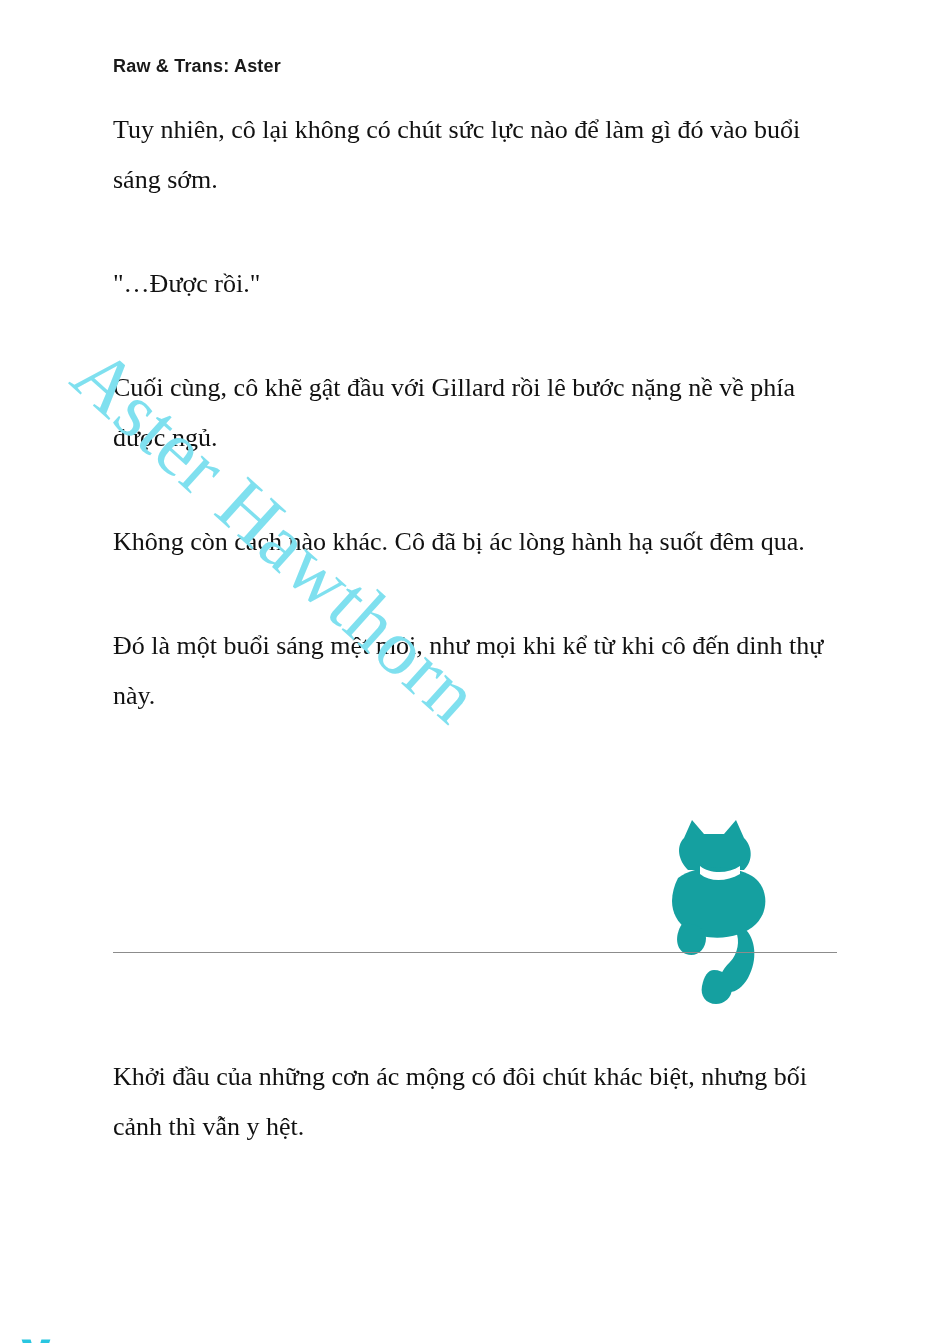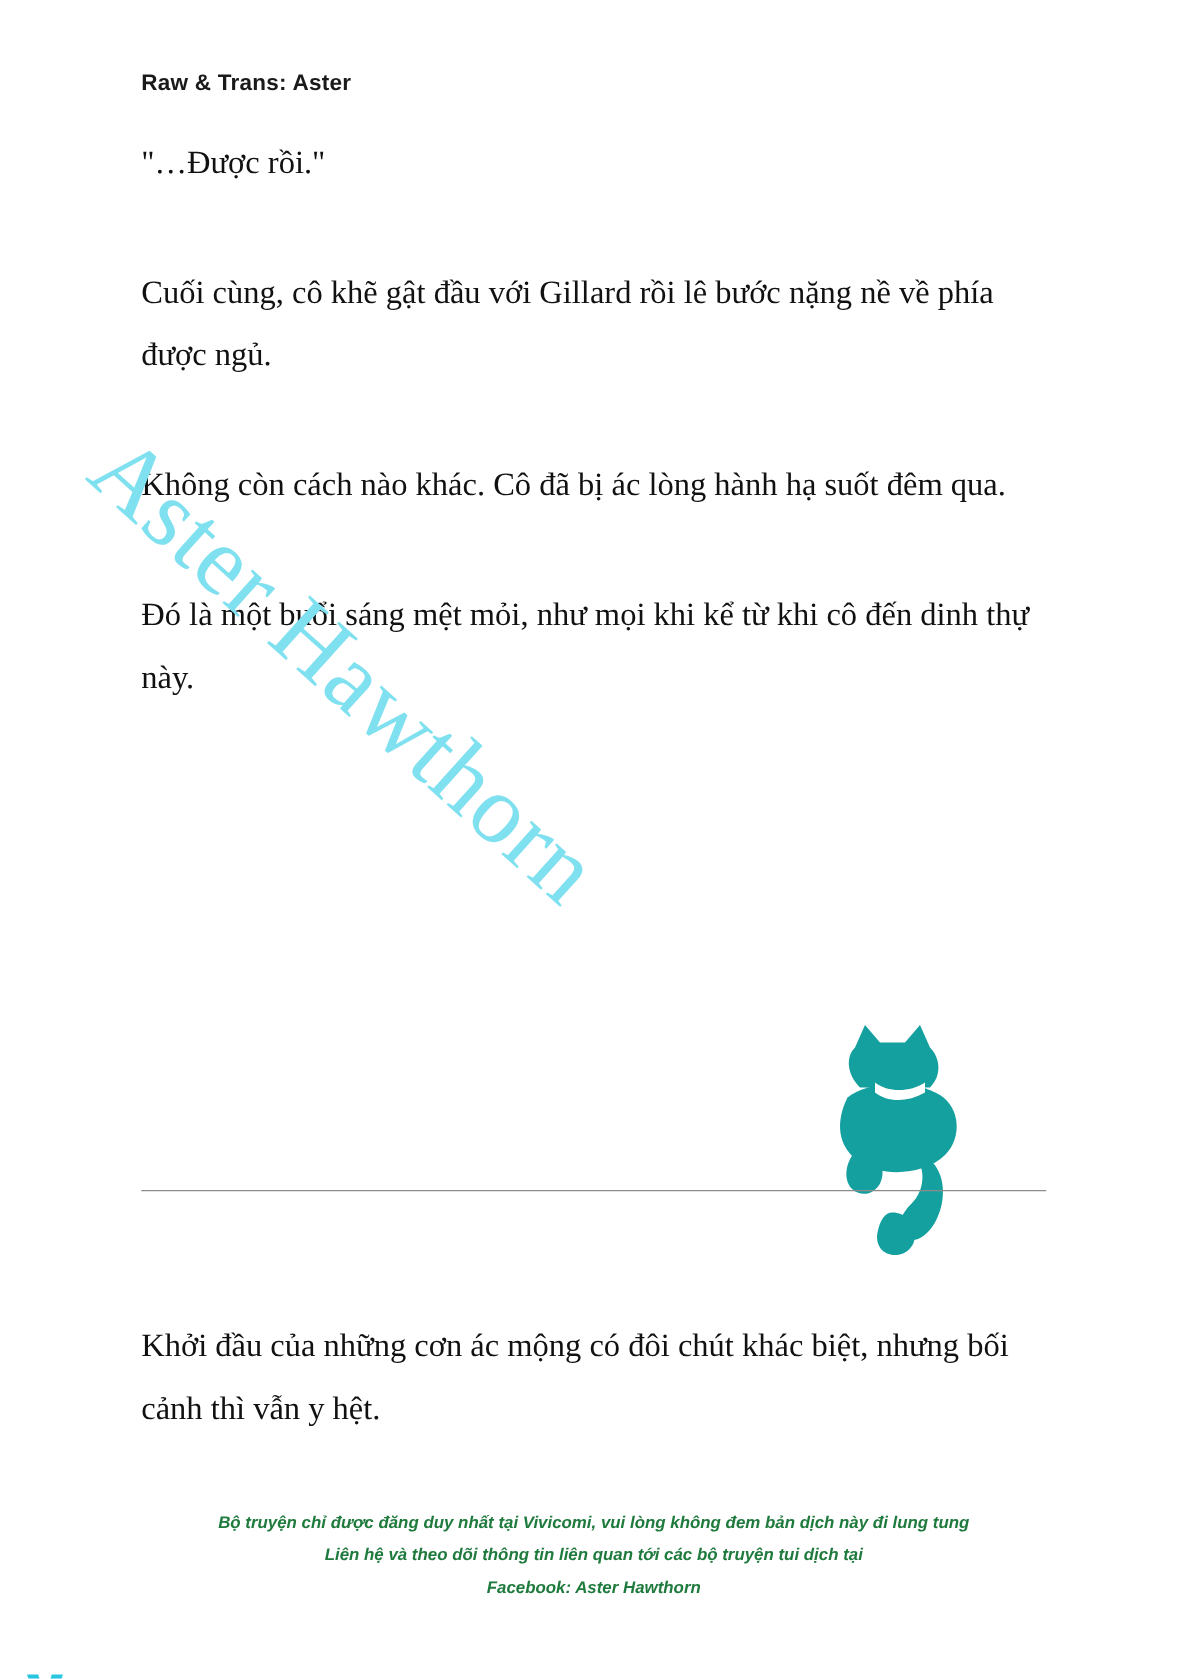--- a/index.html
+++ b/index.html
@@ -135,20 +135,21 @@
   }
 </style>
 </head>
 <body>
 
 <div class="page">
 
   <div class="header-credit">Raw &amp; Trans: Aster</div>
 
   <div class="body-text">
+    <p class="para">Tuy nhiên, cô lại không có chút sức lực nào để làm gì đó vào buổi sáng sớm.</p>
     <p class="para">"…Được rồi."</p>
     <p class="para">Cuối cùng, cô khẽ gật đầu với Gillard rồi lê bước nặng nề về phía được ngủ.</p>
     <p class="para">Không còn cách nào khác. Cô đã bị ác lòng hành hạ suốt đêm qua.</p>
     <p class="para">Đó là một buổi sáng mệt mỏi, như mọi khi kể từ khi cô đến dinh thự này.</p>
   </div>
 
   <div class="watermark">
     <span>Aster Hawthorn</span>
   </div>
 
@@ -170,25 +171,20 @@
       <path d="M52 46 C62 54 80 54 92 46 L92 54 C78 62 62 62 52 54 Z" fill="#ffffff"></path>
     </svg>
   </div>
 
   <div class="divider"></div>
 
   <div class="after-divider">
     <p class="para">Khởi đầu của những cơn ác mộng có đôi chút khác biệt, nhưng bối cảnh thì vẫn y hệt.</p>
   </div>
 
-  <div class="footer-notes">
-    <div>Bộ truyện chỉ được đăng duy nhất tại Vivicomi, vui lòng không đem bản dịch này đi lung tung</div>
-    <div>Liên hệ và theo dõi thông tin liên quan tới các bộ truyện tui dịch tại</div>
-    <div>Facebook: Aster Hawthorn</div>
-  </div>
 
   <div class="brand-logo">
     <svg viewBox="0 0 40 44" width="36" height="40" style="position:absolute;left:0;top:2px;" xmlns="http://www.w3.org/2000/svg">
       <path d="M4 6 L14 6 L20 26 L26 6 L36 6 L24 40 L16 40 Z" fill="#29c6e0"></path>
       <circle cx="30" cy="32" r="5" fill="#29c6e0"></circle>
     </svg>
     <div class="logo-text">Vcomycs</div>
   </div>
 
 </div>

